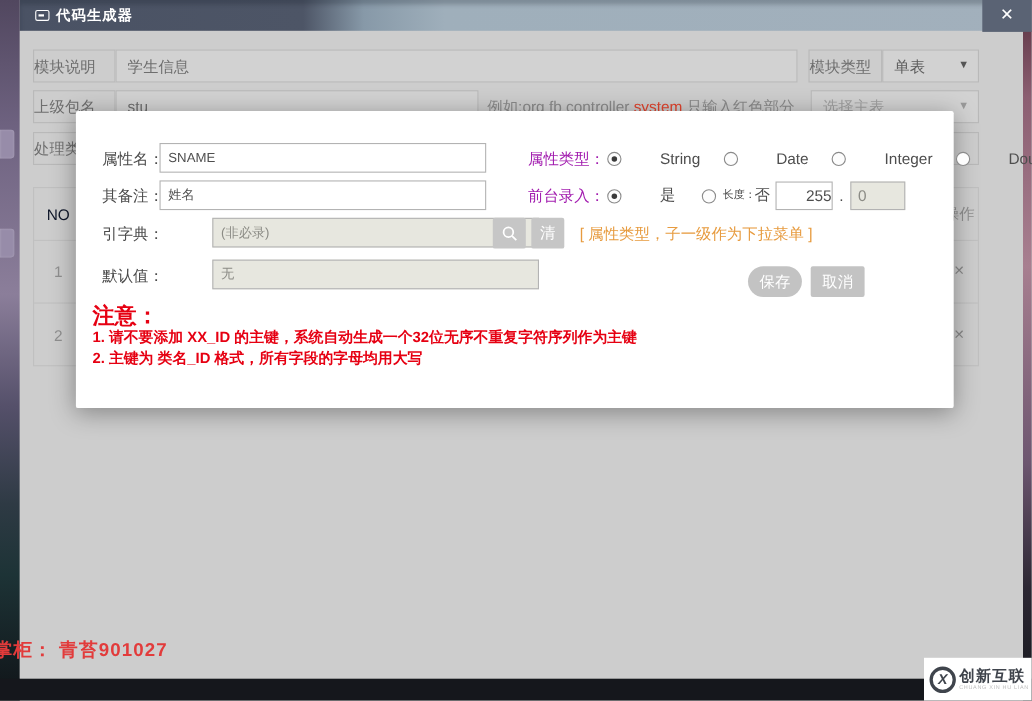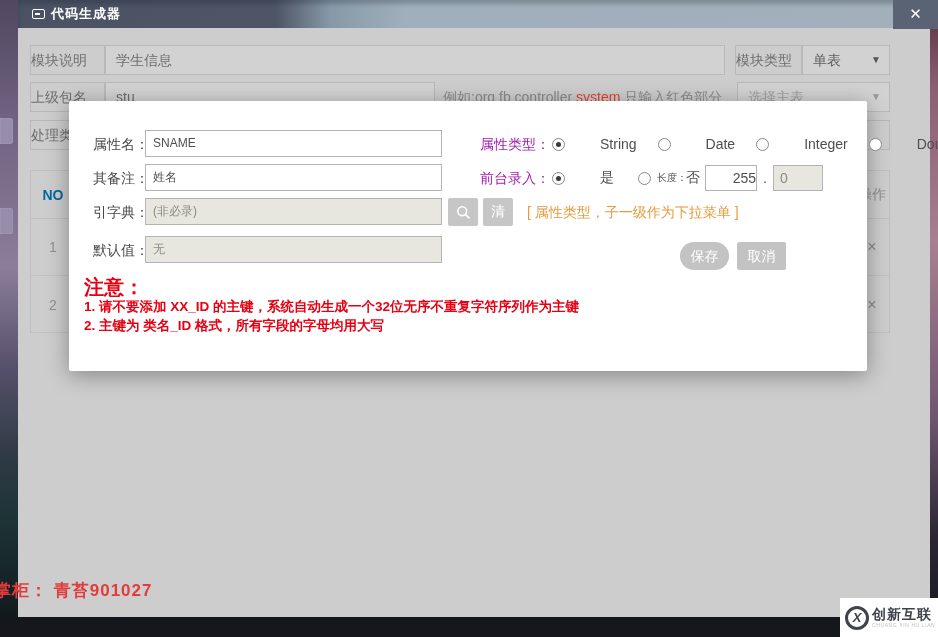--- a/index.html
+++ b/index.html
@@ -79,42 +79,42 @@
   .cell-no{
     position:absolute; left:0; top:0; width:45px; height:100%;
     border-right:1px solid #c0c0c0; text-align:center; color:#8f8f8f; font-size:14px;
     display:flex; align-items:center; justify-content:center;
   }
   .cell-op{
     position:absolute; right:0; top:0; width:35px; height:100%;
     border-left:1px solid #c0c0c0; text-align:center; color:#8f8f8f; font-size:14px;
     display:flex; align-items:center; justify-content:center;
   }
-  .hrow .cell-no{ font-weight:bold; color:#0369a1; }
+  .hrow .cell-no{ font-weight:normal; color:#0f172a; }
   .cell-op.del{ color:#8a8a8a; font-size:16px; cursor:pointer; }
   
   .modal{
     position:absolute; left:69px; top:101px; width:798px; height:270px;
     background:#fff; z-index:10; border-radius:2px;
     box-shadow:0 4px 22px rgba(0,0,0,.35);
   }
   .m-label{
     position:absolute; left:10px; width:70px; text-align:right;
     font-size:14px; color:#4a4a4a; line-height:28px;
   }
   .m-label2{
     position:absolute; left:385px; width:86px; text-align:left;
     font-size:14px; color:#a21caf; line-height:28px;margin-left:26px;
   }
   .m-input{
     position:absolute; left:76px; width:297px; height:27px;
     border:1px solid #b3b3b3; background:#fff; color:#4e4e4e;
     font-size:12px; line-height:25px; padding-left:7px;
   }
-  .m-input.disabled{ background:#e7e7df; color:#8b8b85; }
+  .m-input.disabled{ background:#e7e7df; color:#8b8b85;margin-left:48px; }
   .radio-row{ position:absolute; left:483px; display:flex; height:28px; align-items:center; }
   .radio-item{ display:flex; align-items:center; font-size:14px; color:#4e4e4e;gap:32px; }
   .radio{
     width:13px; height:13px; border:1px solid #8a8a8a; border-radius:50%;
     background:#fdfdfd; position:relative; margin-right:3px; flex:none;
   }
   .radio.checked::after{
     content:""; position:absolute; left:3px; top:3px; right:3px; bottom:3px;
     border-radius:50%; background:#3a3a3a;
   }

